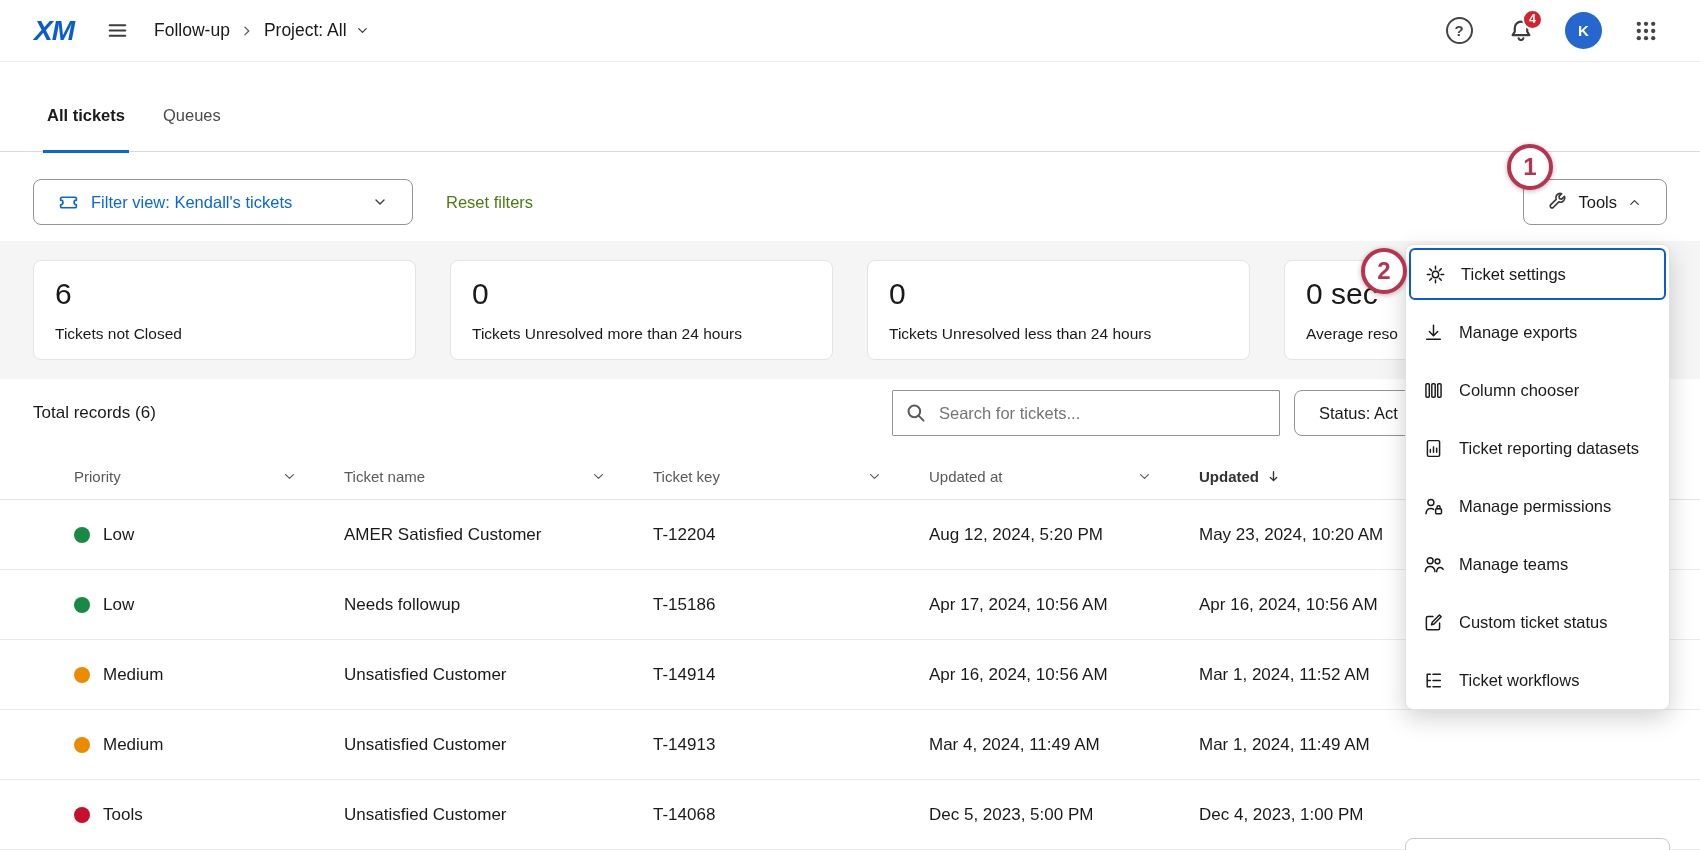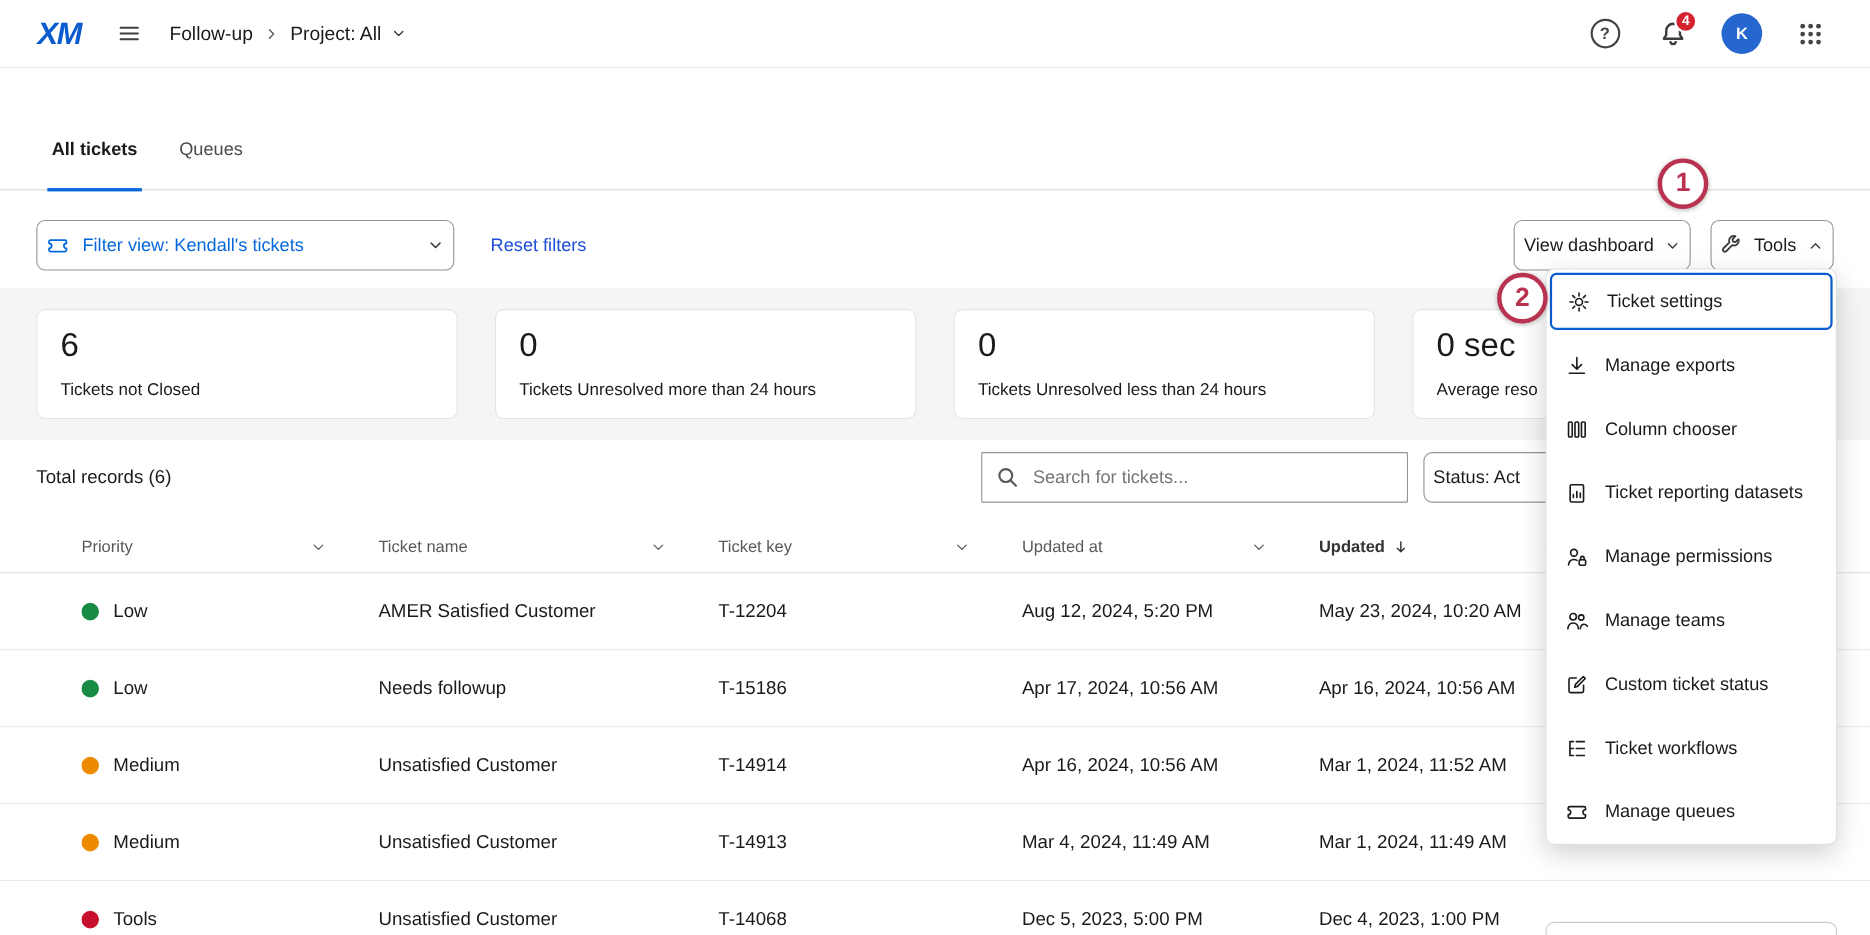--- a/index.html
+++ b/index.html
@@ -18,30 +18,30 @@
   .crumb { color:#1a1a1a; }
   .crumb-proj { display:flex; align-items:center; gap:8px; cursor:pointer; }
   .topbar-right { margin-left:auto; display:flex; align-items:center; gap:26px; }
   .icon-btn { width:36px; height:36px; display:flex; align-items:center; justify-content:center; cursor:pointer; position:relative; }
   .help-circle { width:27px; height:27px; border:2px solid #454545; border-radius:50%; display:flex; align-items:center; justify-content:center; font-size:15px; font-weight:bold; color:#454545; }
   .badge { position:absolute; top:-4px; right:-4px; min-width:21px; height:21px; background:#d4222f; color:#fff; border-radius:11px; font-size:12.5px; font-weight:bold; display:flex; align-items:center; justify-content:center; border:2px solid #fff; }
   .avatar { width:37px; height:37px; border-radius:50%; background:#2567cf; color:#fff; font-size:15px; font-weight:bold; display:flex; align-items:center; justify-content:center; cursor:pointer; }
 
   
   .tabs-row { margin-top:44px; padding-left:47px; border-bottom:1px solid #d9d9d9; display:flex; gap:38px; }
-  .tab { font-size:16.5px; padding-bottom:26px; cursor:pointer; color:#4b4b4b; position:relative;margin-top:21px; }
+  .tab { font-size:16.5px; padding-bottom:26px; cursor:pointer; color:#4b4b4b; position:relative; }
   .tab.active { color:#1a1a1a; font-weight:bold; }
   .tab.active::after { content:""; position:absolute; left:-4px; right:-4px; bottom:-2px; height:3px; background:#0768dd; }
 
   
   .filter-row { display:flex; align-items:center; margin:27px 33px 0 33px; height:46px; }
-  .btn-outline { height:46px; border:1px solid #949494; border-radius:8px; background:#fff; display:flex; align-items:center; font-size:16.5px; padding:0 8px; cursor:pointer; color:#1a1a1a; }
+  .btn-outline { height:46px; border:1px solid #949494; border-radius:8px; background:#fff; display:flex; align-items:center; font-size:16.5px; padding:0 24px; cursor:pointer; color:#1a1a1a; }
   .filter-view-btn { width:380px; justify-content:space-between; color:#0768dd; }
   .filter-view-left { display:flex; align-items:center; gap:12px; }
-  .link { color:#1d4ed8; font-size:16.5px; margin-left:33px; cursor:pointer; text-decoration:none; }
+  .link { color:#4d7c0f; font-size:16.5px; margin-left:33px; cursor:pointer; text-decoration:none; }
   .right-btns { margin-left:auto; display:flex; gap:18px; }
   .btn-gap { gap:10px; }
 
   
   .stats { background:#f5f5f6; margin-top:16px; padding:19px 33px; display:flex; gap:34px; }
   .stat-card { flex:1; background:#fff; border:1px solid #e4e4e4; border-radius:8px; padding:16px 21px; height:100px; display:flex; flex-direction:column; justify-content:space-between; }
   .stat-value { font-size:30px; color:#1a1a1a; white-space:nowrap; overflow:hidden; }
   .stat-label { font-size:15.5px; color:#1a1a1a; white-space:nowrap; overflow:hidden; }
 
   
@@ -145,26 +145,20 @@
       </svg>
       <span>Filter view: Kendall's tickets</span>
     </span>
     <svg width="16" height="16" viewBox="0 0 20 20">
         <path class="stroke-dark" d="M5 7.5l5 5 5-5"></path>
       </svg>
   </div>
   <a class="link">Reset filters</a>
   <div class="right-btns">
     <div class="btn-outline btn-gap">
-      <span>View dashboard</span>
-      <svg width="15" height="15" viewBox="0 0 20 20">
-          <path class="stroke-dark" d="M5 7.5l5 5 5-5"></path>
-        </svg>
-    </div>
-    <div class="btn-outline btn-gap">
       <svg width="20" height="20" viewBox="0 0 20 20">
         <path class="stroke-dark" d="M16.7 5.9a4.3 4.3 0 0 1-5.9 4L5.2 15.5a1.85 1.85 0 0 1-2.6-2.6l5.6-5.6a4.3 4.3 0 0 1 4-5.9c.5 0 1 .1 1.5.3L11 4.4l.5 2.2 2.2.5 2.7-2.7c.2.4.3 1 .3 1.5z"></path>
       </svg>
       <span>Tools</span>
       <svg width="15" height="15" viewBox="0 0 20 20">
           <path class="stroke-dark" d="M5 12.5l5-5 5 5"></path>
         </svg>
     </div>
   </div>
 </div>
@@ -346,24 +340,18 @@
       <path class="stroke-item" d="M15.6 2.9l1.7 1.7-6.8 6.8-2.4.7.7-2.4z"></path>
     </svg>
     <span>Custom ticket status</span>
   </div>
   <div class="menu-item">
     <svg class="menu-icon" viewBox="0 0 20 20">
       <path class="stroke-item" d="M4 4v12 M4 4h3 M4 10h3 M4 16h3 M9.5 4h7 M9.5 10h7 M9.5 16h7"></path>
     </svg>
     <span>Ticket workflows</span>
   </div>
-  <div class="menu-item">
-    <svg class="menu-icon" viewBox="0 0 20 20">
-      <path class="stroke-item" d="M2.5 7.8V6.3c0-.7.6-1.3 1.3-1.3h12.4c.7 0 1.3.6 1.3 1.3v1.5a2.2 2.2 0 0 0 0 4.4v1.5c0 .7-.6 1.3-1.3 1.3H3.8c-.7 0-1.3-.6-1.3-1.3v-1.5a2.2 2.2 0 0 0 0-4.4z"></path>
-    </svg>
-    <span>Manage queues</span>
-  </div>
 </div>
 
 <div class="partial-panel"></div>
 
 <div class="step-badge step-1">1</div>
 <div class="step-badge step-2">2</div>
 
 </body></html>

